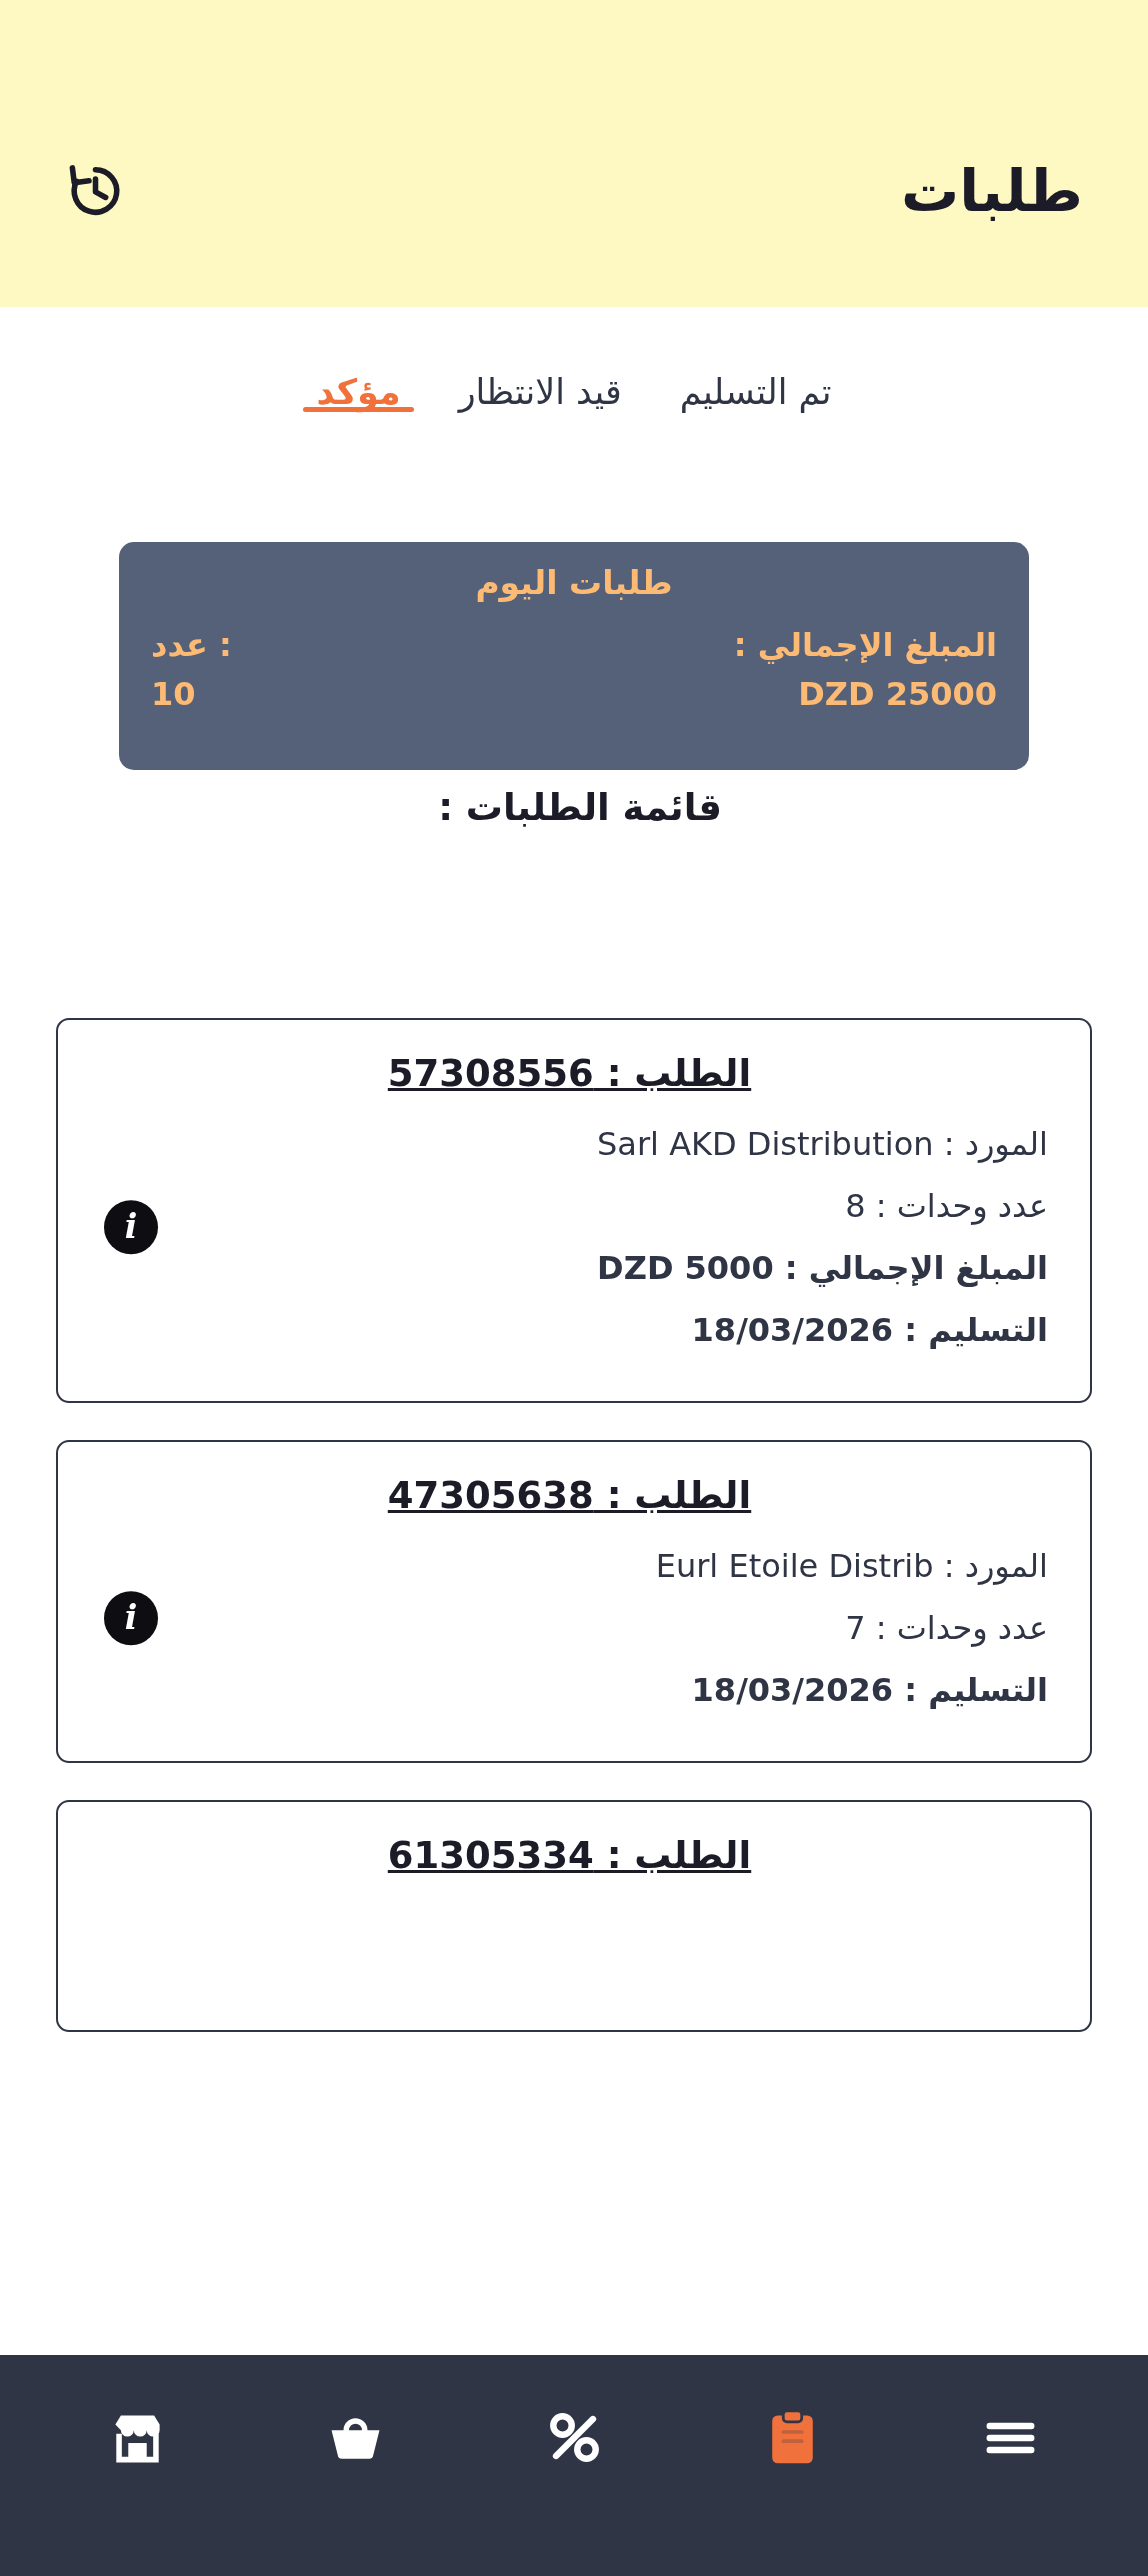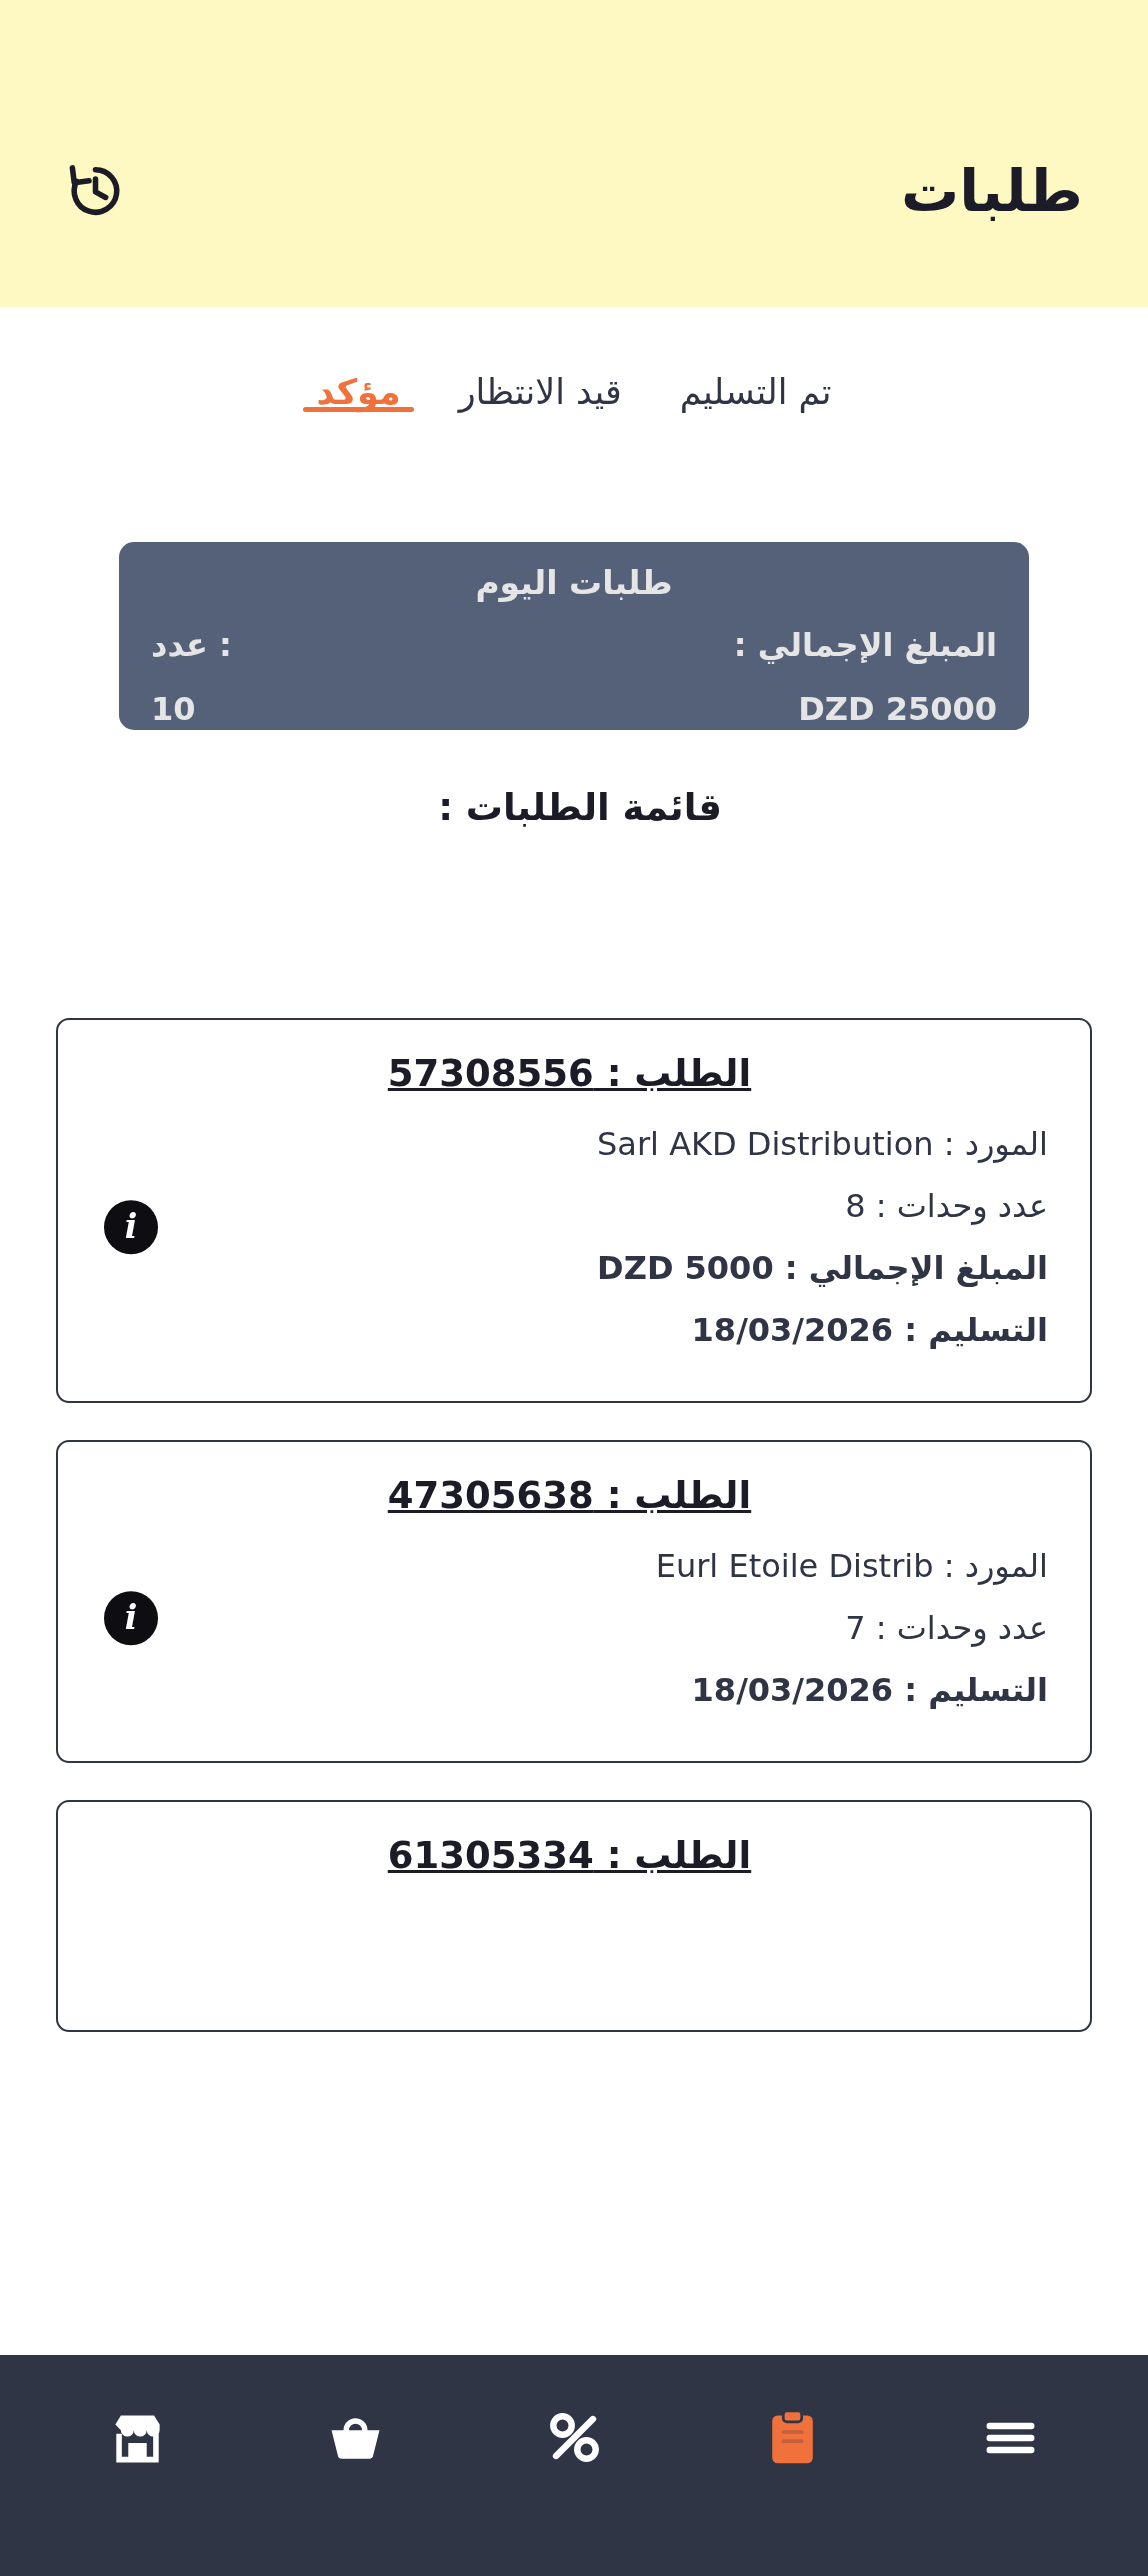--- a/index.html
+++ b/index.html
@@ -76,24 +76,24 @@
     background: #f0713c;
     border-radius: 2.8px;
   }
 
   
   .summary-card {
     position: absolute;
     top: 542px;
     right: 119px;
     left: 119px;
-    height: 188px;
+    height: 228px;
     background: #546178;
     border-radius: 15px;
-    color: #e5e5e5;
+    color: #fdba74;
     padding: 20.5px 32px;
   }
   .summary-title {
     text-align: center;
     font-size: 33px;
     font-weight: bold;
     margin-bottom: 24px;
   }
   .summary-row {
     display: flex;
@@ -103,21 +103,21 @@
   }
   .summary-col {
     display: flex;
     flex-direction: column;
     align-items: flex-start;
   }
   .summary-col.right-col { align-items: flex-end; }
   .summary-label {
     font-size: 32px;
     font-weight: bold;
-    margin-bottom: 26px;
+    margin-bottom: 11px;
     white-space: nowrap;
     text-align: center;
   }
   .summary-value {
     font-size: 32px;
     font-weight: bold;
     white-space: nowrap;
   }
 
   

